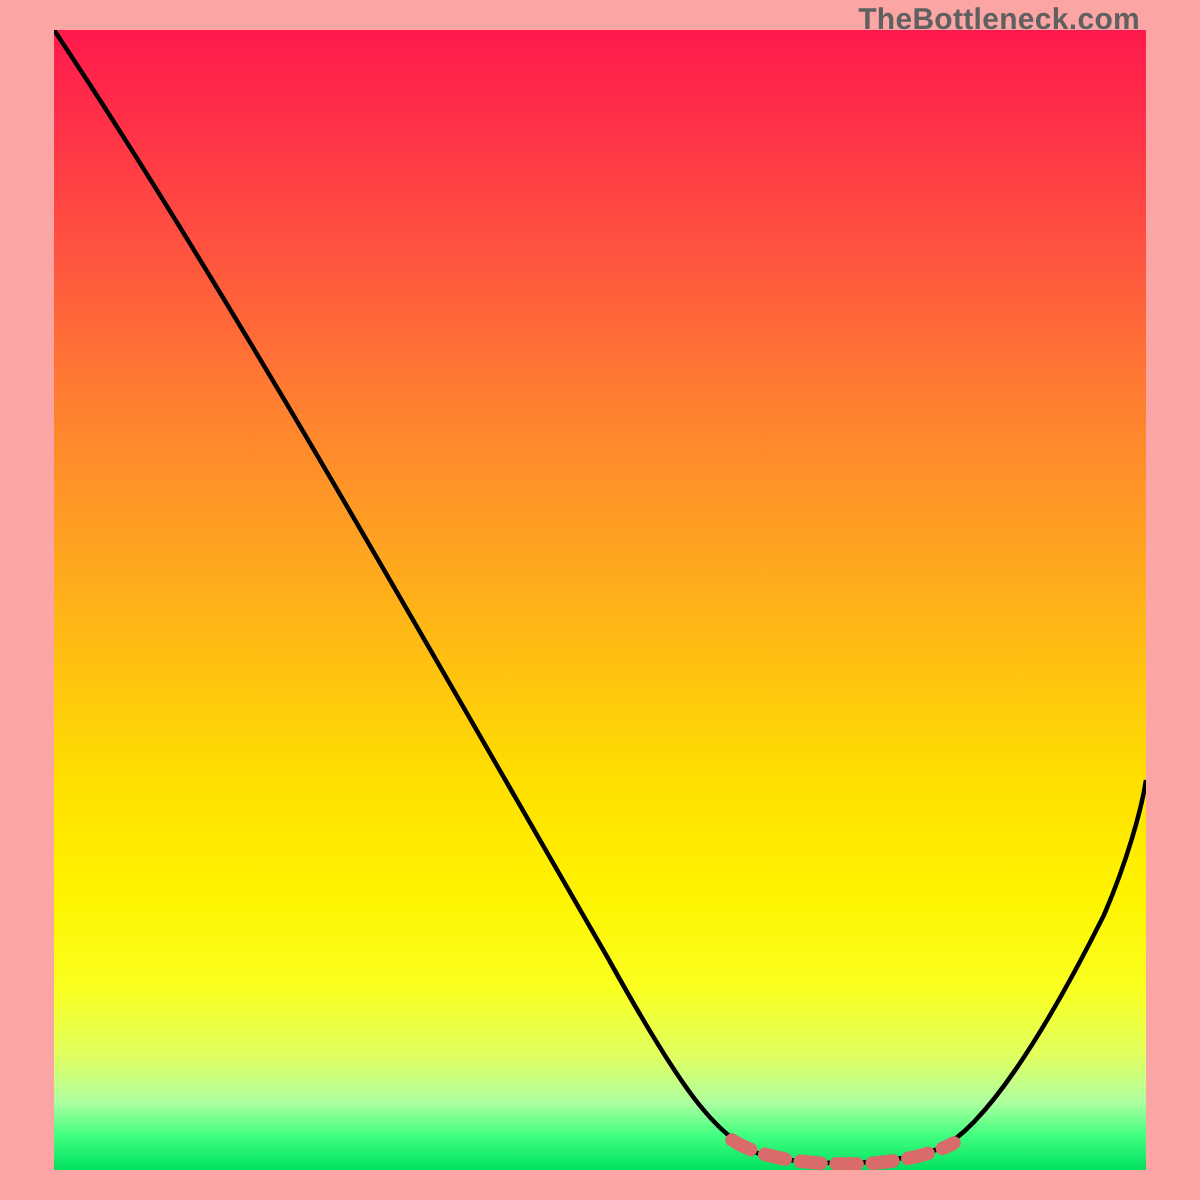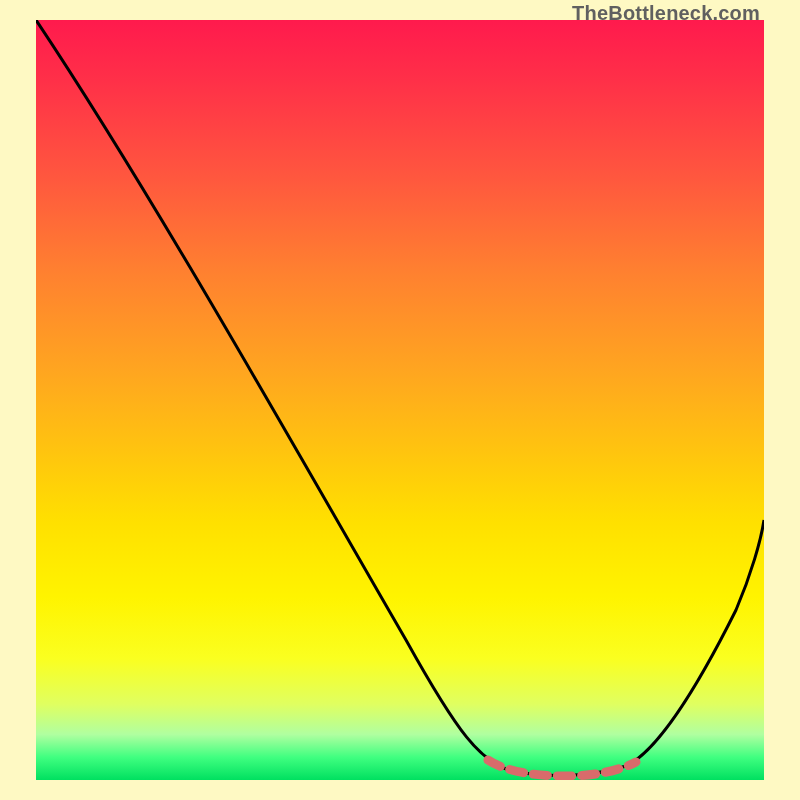--- a/index.html
+++ b/index.html
@@ -1,21 +1,21 @@
 <!DOCTYPE html>
 <html><head>
 <meta charset="utf-8">
 <style>
   * { margin: 0; padding: 0; box-sizing: border-box; }
   html, body { width: 800px; height: 800px; overflow: hidden; background: #000; }
   .frame {
     position: absolute;
     left: 0; top: 0;
     width: 800px; height: 800px;
-    background: #fef9c3;
+    background: #fca5a5;
     text-decoration: underline;
   }
   .plot {
     position: absolute;
     left: 36px; top: 20px;
     width: 728px; height: 760px;
     background: linear-gradient(to bottom,
       #ff1a4d 0%,
       #ff3048 8%,
       #ff553f 20%,

